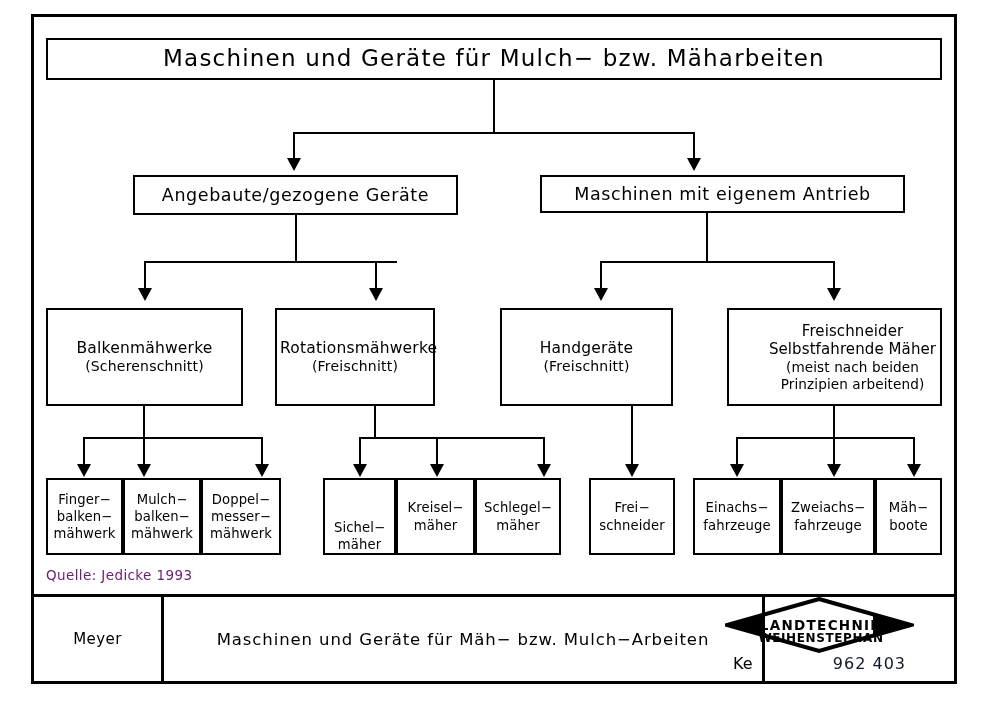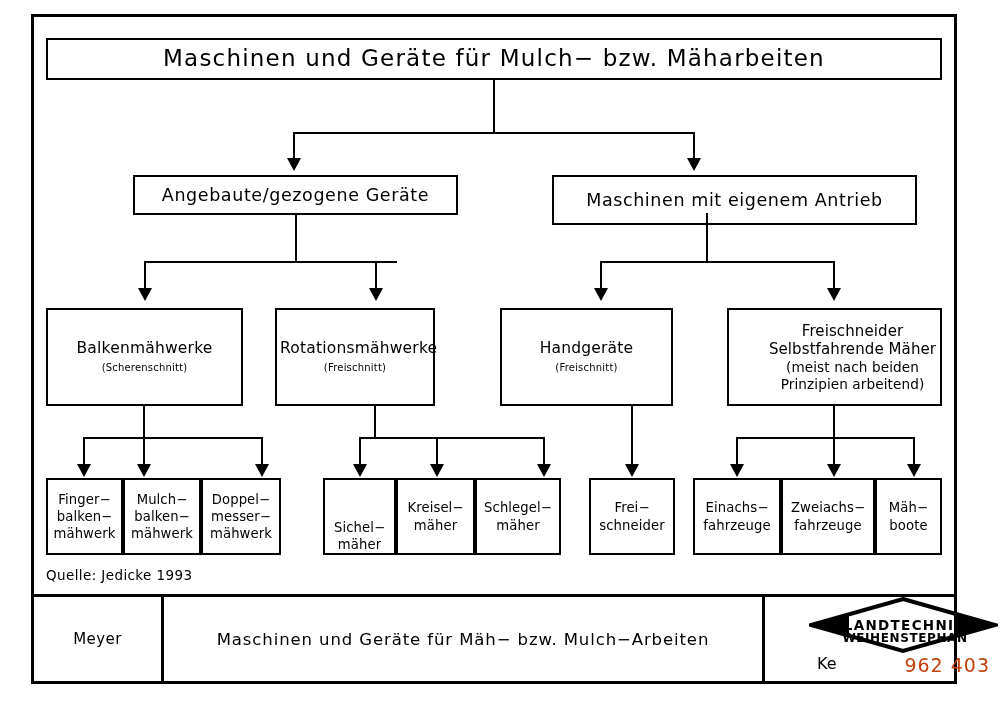--- a/index.html
+++ b/index.html
@@ -13,50 +13,50 @@
 
   
   .box{position:absolute;border:2px solid #000;box-sizing:border-box;background:#fff;
        display:flex;align-items:center;justify-content:center;text-align:center;
        line-height:1.18;color:#000;}
   .box .t{display:block;width:100%;padding:0 3px;box-sizing:border-box;}
 
   .title-box{font-size:23px;letter-spacing:1.2px;}
   .lvl2{font-size:17.5px;letter-spacing:0.6px;}
   .lvl3{font-size:15.5px;letter-spacing:0.2px;}
-  .lvl3 .sub{font-size:10px;}
+  .lvl3 .sub{font-size:14px;}
   .lvl3s{font-size:13.6px;letter-spacing:0.1px;line-height:1.24;}
   .leaf{font-size:13.2px;letter-spacing:0.1px;line-height:1.3;}
 
   
   .vl{position:absolute;background:#000;width:2px;}
   .hl{position:absolute;background:#000;height:2px;}
   .arrow{position:absolute;width:0;height:0;border-left:7px solid transparent;
          border-right:7px solid transparent;border-top:13px solid #000;}
 
   
-  .quelle{position:absolute;font-size:13.5px;letter-spacing:0.4px;color:#000000;white-space:nowrap;}
+  .quelle{position:absolute;font-size:13.5px;letter-spacing:0.4px;color:#701a75;white-space:nowrap;}
 
   
   .footer-sep{position:absolute;left:31px;top:594px;width:926px;height:3px;background:#000;}
   .foot-div{position:absolute;background:#000;width:3px;}
   .foot-cell{position:absolute;display:flex;align-items:center;justify-content:center;
              color:#000;text-align:center;}
   .foot-name{font-size:15px;letter-spacing:0.4px;align-items:center;}
   .foot-title{font-size:16.5px;letter-spacing:0.9px;white-space:nowrap;}
 
   
-  .logo-wrap{position:absolute;left:809px;top:597px;width:189px;height:84px;}
+  .logo-wrap{position:absolute;left:725px;top:597px;width:189px;height:84px;}
   .logo-svg{position:absolute;left:0;top:0;}
   .logo-text1{position:absolute;left:26px;top:20px;width:140px;text-align:center;
               font-size:13.5px;font-weight:bold;letter-spacing:1.3px;color:#000;}
   .logo-text2{position:absolute;left:20px;top:34px;width:152px;text-align:center;
               font-size:12px;font-weight:bold;letter-spacing:0.6px;color:#000;}
   .logo-ke{position:absolute;left:8px;top:57px;font-size:16px;color:#000;}
-  .logo-num{position:absolute;right:8px;top:57px;font-size:19px;letter-spacing:1px;color:#c2410c;}
+  .logo-num{position:absolute;right:8px;top:57px;font-size:16px;letter-spacing:1px;color:#0f172a;}
 </style>
 </head>
 <body>
 
 <div id="page">
 
   <div class="frame"></div>
 
   <div class="box title-box" style="left:46px;top:38px;width:896px;height:42px;">
     <span class="t">Maschinen und Geräte für Mulch− bzw. Mäharbeiten</span>
@@ -65,21 +65,21 @@
   <div class="vl" style="left:493px;top:80px;height:53px;"></div>
   <div class="hl" style="left:293px;top:132px;width:402px;"></div>
   <div class="vl" style="left:293px;top:132px;height:28px;"></div>
   <div class="vl" style="left:693px;top:132px;height:28px;"></div>
   <div class="arrow" style="left:287px;top:158px;"></div>
   <div class="arrow" style="left:687px;top:158px;"></div>
 
   <div class="box lvl2" style="left:133px;top:175px;width:325px;height:40px;">
     <span class="t">Angebaute/gezogene Geräte</span>
   </div>
-  <div class="box lvl2" style="left:552px;top:175px;width:365px;height:50px;">
+  <div class="box lvl2" style="left:540px;top:175px;width:365px;height:38px;">
     <span class="t">Maschinen mit eigenem Antrieb</span>
   </div>
 
   <div class="vl" style="left:295px;top:213px;height:49px;"></div>
   <div class="hl" style="left:144px;top:261px;width:253px;"></div>
   <div class="vl" style="left:144px;top:261px;height:29px;"></div>
   <div class="vl" style="left:375px;top:261px;height:29px;"></div>
   <div class="arrow" style="left:138px;top:288px;"></div>
   <div class="arrow" style="left:369px;top:288px;"></div>
 

